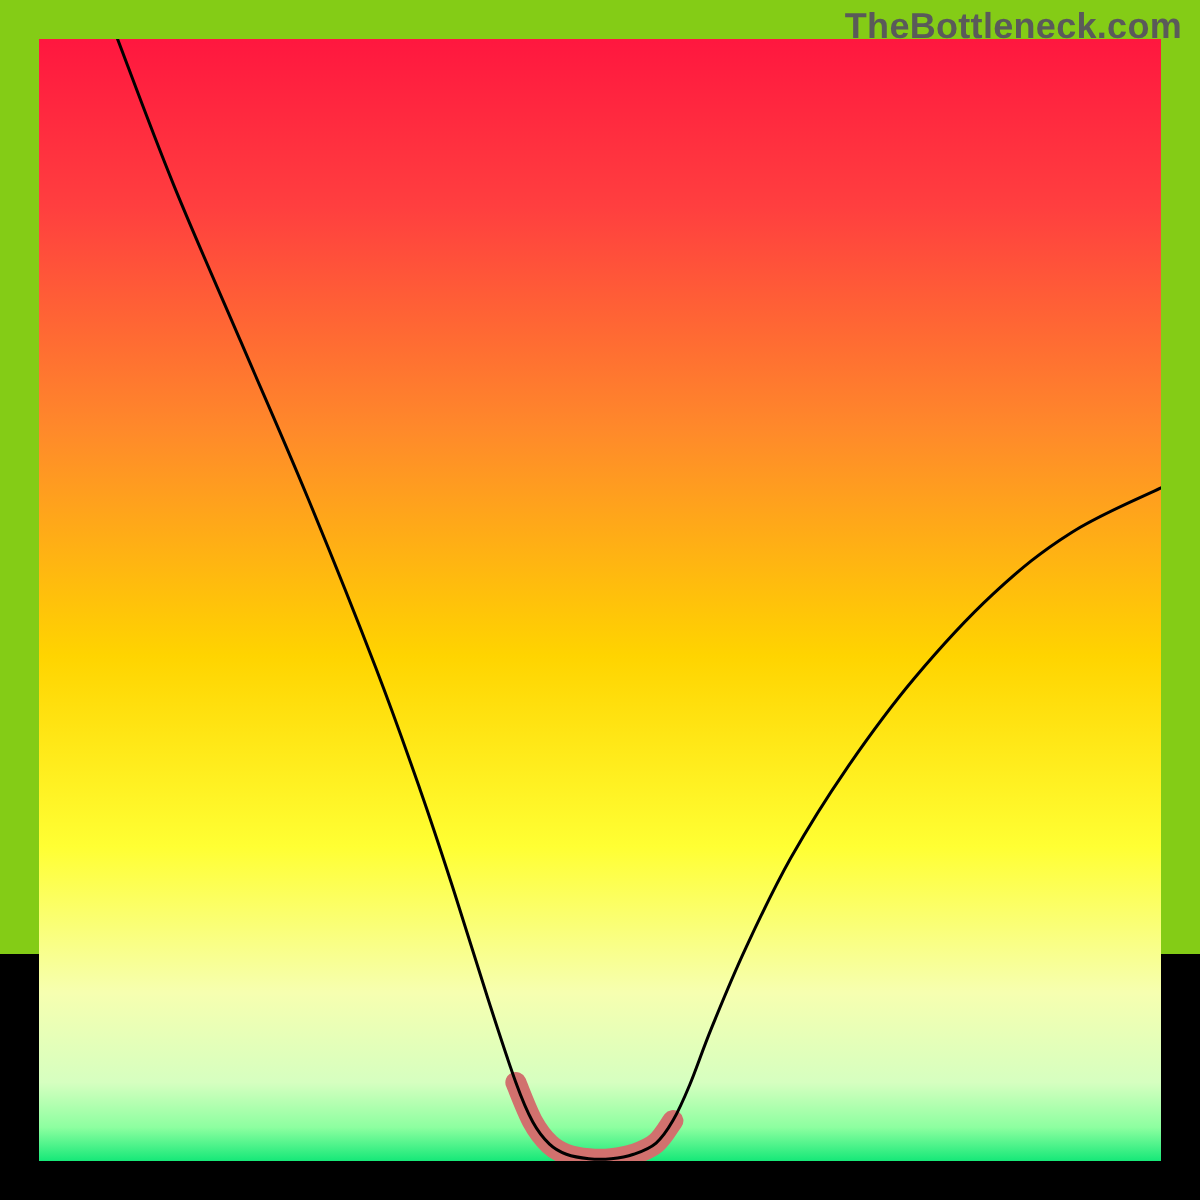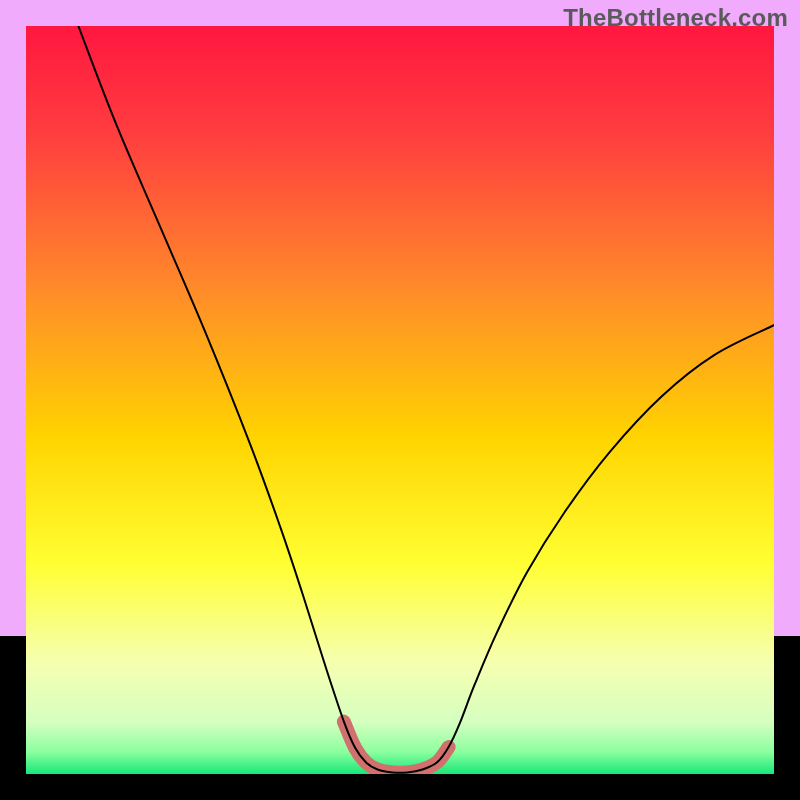--- a/index.html
+++ b/index.html
@@ -7,21 +7,21 @@
     padding: 0;
     width: 800px;
     height: 800px;
     background: #000;
     overflow: hidden;
   }
   .frame {
     position: relative;
     width: 800px;
     height: 636px;
-    background: #f0abfc;
+    background: #84cc16;
   }
   .plot {
     position: absolute;
     left: 26px;
     top: 26px;
     width: 748px;
     height: 748px;
     overflow: hidden;
   }
   .watermark {

